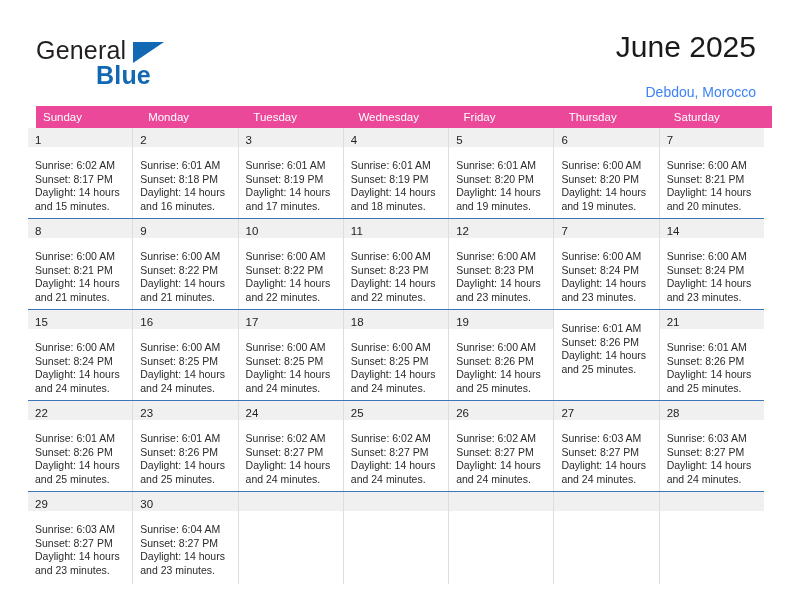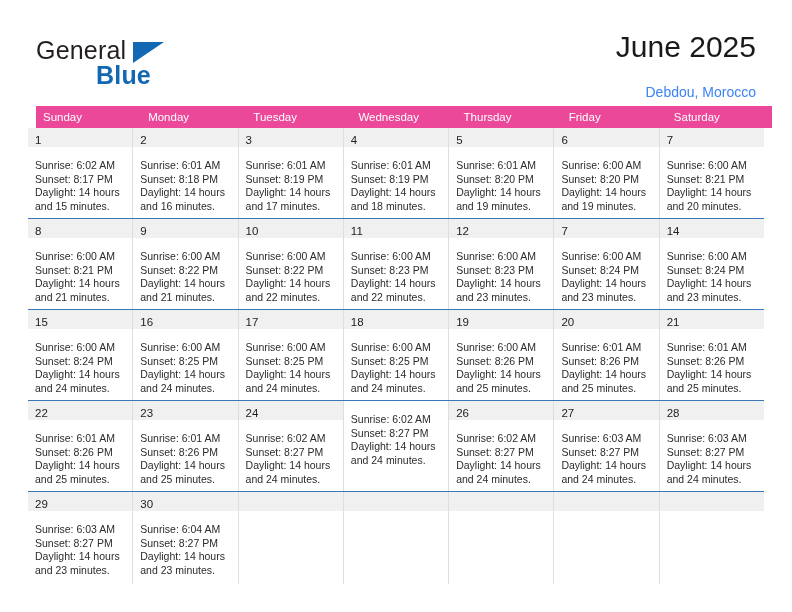--- a/index.html
+++ b/index.html
@@ -178,22 +178,22 @@
 
   </div>
 
   <div class="calendar">
 
     <div class="dow-row">
       <div class="dow-cell">Sunday</div>
       <div class="dow-cell">Monday</div>
       <div class="dow-cell">Tuesday</div>
       <div class="dow-cell">Wednesday</div>
+      <div class="dow-cell">Friday</div>
       <div class="dow-cell">Thursday</div>
-      <div class="dow-cell">Friday</div>
       <div class="dow-cell">Saturday</div>
     </div>
 
     <div class="week-row first">
       <div class="day-cell">
         <div class="daynum-band"><span class="daynum">1</span></div>
         <div class="cell-body">
           <div class="info-line">Sunrise: 6:02 AM</div>
           <div class="info-line">Sunset: 8:17 PM</div>
           <div class="info-line">Daylight: 14 hours</div>
@@ -362,21 +362,20 @@
       <div class="day-cell">
         <div class="daynum-band"><span class="daynum">19</span></div>
         <div class="cell-body">
           <div class="info-line">Sunrise: 6:00 AM</div>
           <div class="info-line">Sunset: 8:26 PM</div>
           <div class="info-line">Daylight: 14 hours</div>
           <div class="info-line">and 25 minutes.</div>
         </div>
       </div>
       <div class="day-cell">
-        <div class="daynum-band"><span class="daynum">20</span></div>
         <div class="cell-body">
           <div class="info-line">Sunrise: 6:01 AM</div>
           <div class="info-line">Sunset: 8:26 PM</div>
           <div class="info-line">Daylight: 14 hours</div>
           <div class="info-line">and 25 minutes.</div>
         </div>
       </div>
       <div class="day-cell">
         <div class="daynum-band"><span class="daynum">21</span></div>
         <div class="cell-body">
@@ -410,20 +409,21 @@
       <div class="day-cell">
         <div class="daynum-band"><span class="daynum">24</span></div>
         <div class="cell-body">
           <div class="info-line">Sunrise: 6:02 AM</div>
           <div class="info-line">Sunset: 8:27 PM</div>
           <div class="info-line">Daylight: 14 hours</div>
           <div class="info-line">and 24 minutes.</div>
         </div>
       </div>
       <div class="day-cell">
+        <div class="daynum-band"><span class="daynum">25</span></div>
         <div class="cell-body">
           <div class="info-line">Sunrise: 6:02 AM</div>
           <div class="info-line">Sunset: 8:27 PM</div>
           <div class="info-line">Daylight: 14 hours</div>
           <div class="info-line">and 24 minutes.</div>
         </div>
       </div>
       <div class="day-cell">
         <div class="daynum-band"><span class="daynum">26</span></div>
         <div class="cell-body">

